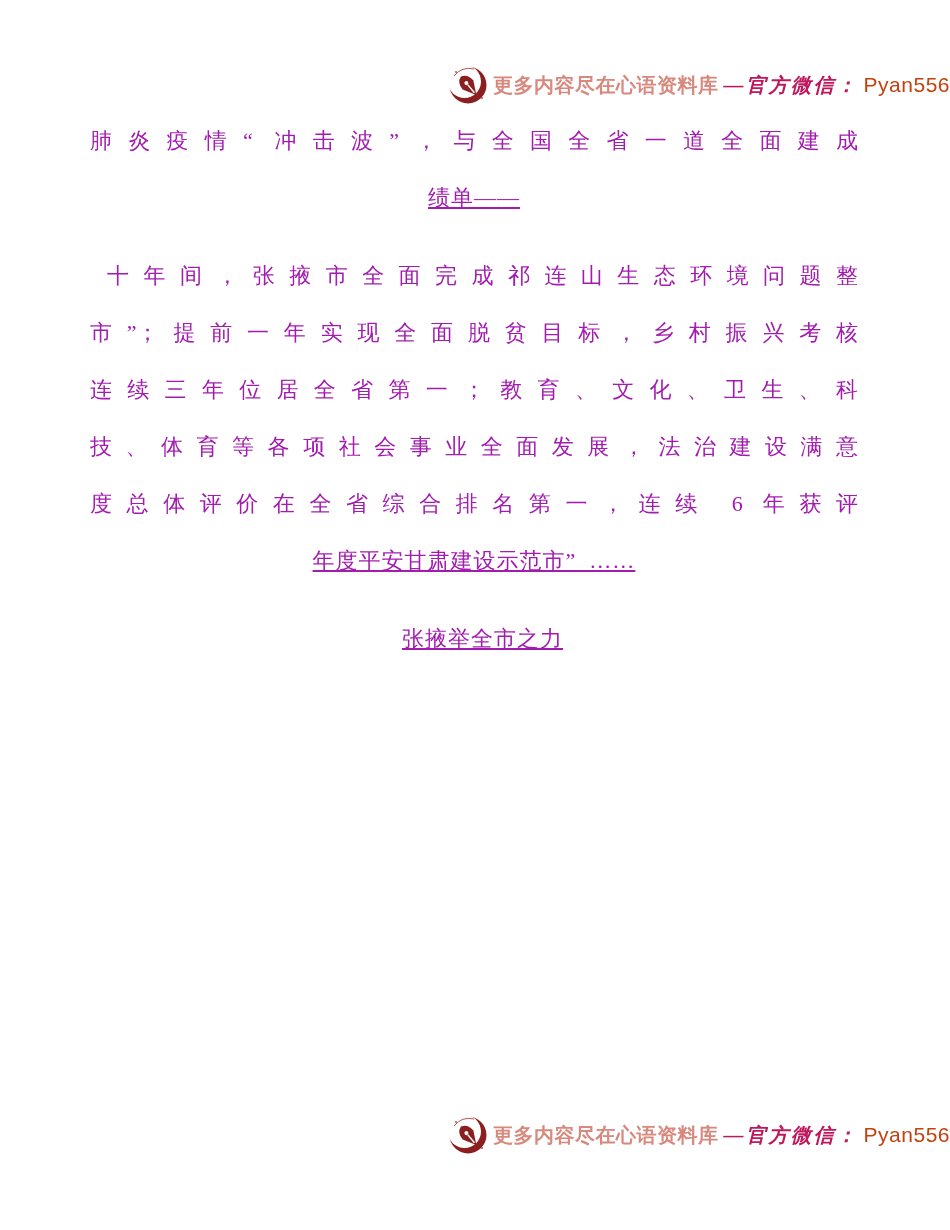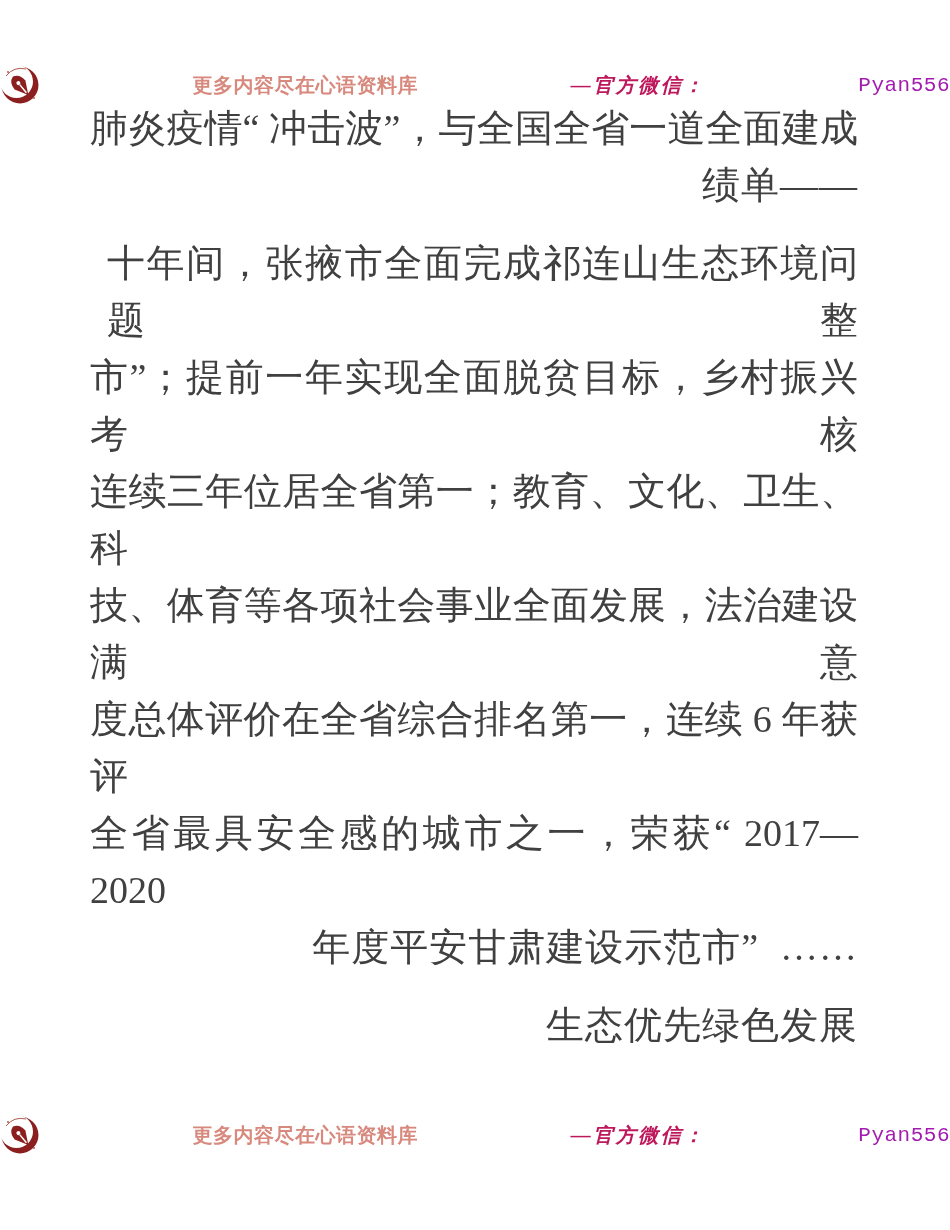--- a/index.html
+++ b/index.html
@@ -11,23 +11,23 @@
     overflow: hidden;
     font-family: "Liberation Serif", "DejaVu Serif", serif;
   }
 
   
   .watermark {
     position: absolute;
     left: 0;
     width: 100%;
     display: flex;
-    justify-content: space-between;
+    justify-content: flex-end;
     align-items: center;
-    gap: 16px;
+    gap: 5px;
     white-space: nowrap;
   }
   .watermark.header { top: 62px; }
   .watermark.footer { top: 1112px; }
   .wm-logo { display: inline-block; width: 40px; height: 46px; }
   .wm-logo svg { display: block; }
   .wm-main {
     font-size: 20px;
     font-weight: bold;
     color: #d8897e;
@@ -35,46 +35,47 @@
   }
   .wm-label {
     font-size: 20px;
     font-style: italic;
     font-weight: bold;
     color: #be185d;
     letter-spacing: 2.5px;
   }
   .wm-id {
     font-size: 21px;
-    font-family: Liberation Mono, monospace;
-    color: #a21caf;
+    font-family: Liberation Sans, sans-serif;
+    color: #c2410c;
     letter-spacing: 0.5px;
   }
 
   
   .doc {
     position: absolute;
     left: 90px;
     width: 768px;
-    top: 100px;
-    color: #404040;
-    font-size: 38px;
+    top: 112px;
+    color: #a21caf;
+    font-size: 22px;
     line-height: 57px;
     font-weight: normal;
   }
   .para + .para { margin-top: 21px; }
   .line {
     text-align: justify;
     text-align-last: justify;
   }
   .line.short {
-    text-align: right;
+    text-align: center;
     text-align-last: auto;
     white-space: pre-wrap;
     letter-spacing: 1px;
+    text-decoration: underline;
   }
   .line.indent { padding-left: 17px; }
 </style>
 </head>
 <body>
 
 <div class="page">
 
   <div class="watermark header">
     <span class="wm-logo">
@@ -100,25 +101,24 @@
       <div class="para">
         <div class="line">肺炎疫情“ 冲击波”，与全国全省一道全面建成</div>
         <div class="line short">绩单——</div>
       </div>
       <div class="para">
         <div class="line indent">十年间，张掖市全面完成祁连山生态环境问题整</div>
         <div class="line">市”；提前一年实现全面脱贫目标，乡村振兴考核</div>
         <div class="line">连续三年位居全省第一；教育、文化、卫生、科</div>
         <div class="line">技、体育等各项社会事业全面发展，法治建设满意</div>
         <div class="line">度总体评价在全省综合排名第一，连续 6 年获评</div>
-        <div class="line">全省最具安全感的城市之一，荣获“ 2017—2020</div>
         <div class="line short">年度平安甘肃建设示范市”  ……</div>
       </div>
       <div class="para">
-        <div class="line short indent">生态优先绿色发展</div>
+        <div class="line short indent">张掖举全市之力</div>
       </div>
     </div>
 
   <div class="watermark footer">
     <span class="wm-logo">
       <svg width="40" height="46" viewBox="0 0 40 46" xmlns="http://www.w3.org/2000/svg">
         <circle cx="20" cy="23" r="18.5" fill="#8b1e1e"></circle>
         <circle cx="16.5" cy="19.5" r="16.5" fill="#ffffff"></circle>
         <circle cx="8" cy="10" r="1" fill="#b05a50"></circle>
         <circle cx="34" cy="36" r="1" fill="#b05a50"></circle>

